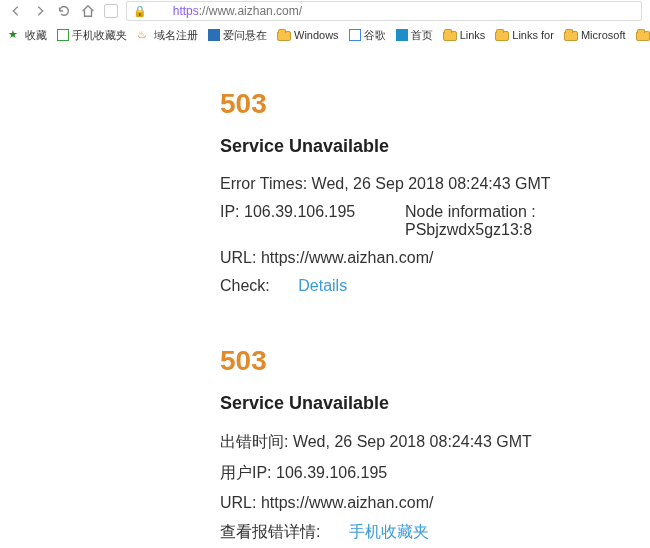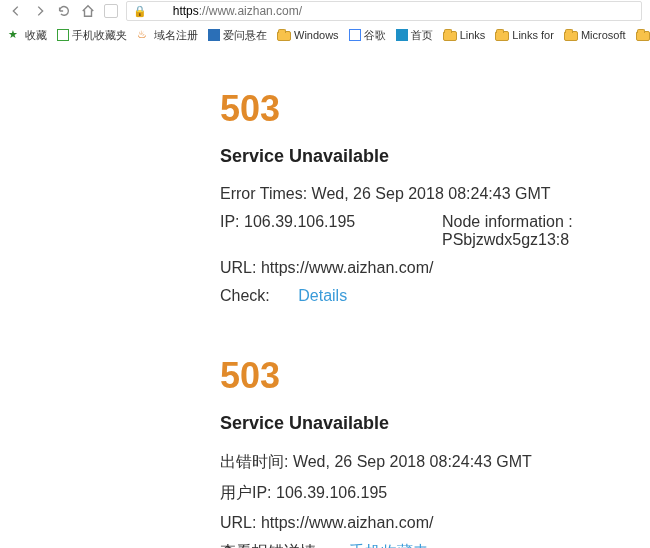--- a/index.html
+++ b/index.html
@@ -30,21 +30,21 @@
     display: flex;
     align-items: center;
     gap: 6px;
     border: 1px solid #ddd;
     border-radius: 2px;
     padding: 2px 6px;
     height: 20px;
     background: #fff;
   }
   .lock { color: #2a8a2a; font-size: 11px; }
-  .url-secure { color: #000000; padding-left: 20px; }
+  .url-secure { color: #8b5cf6; padding-left: 20px; }
   .url-rest { color: #737373; }
   .bookmarks {
     display: flex;
     align-items: center;
     gap: 10px;
     padding: 4px 8px 6px 8px;
     height: 24px;
     white-space: nowrap;
     overflow: hidden;
   }
@@ -54,32 +54,32 @@
   .folder::before { content: ""; position: absolute; top: -3px; left: 0; width: 6px; height: 3px; background: #f8c24a; border: 1px solid #c99a2e; border-bottom: none; border-radius: 2px 2px 0 0; }
   .sq { width: 12px; height: 12px; display:inline-block; border:1px solid #888; }
 
   .content {
     padding: 40px 0 40px 220px;
     width: 650px;
   }
   .block { margin-bottom: 50px; }
   .code {
     color: #e18a2a;
-    font-size: 36px;
+    font-size: 28px;
     font-weight: bold;
     margin: 0 0 16px 0;
   }
   .title {
     font-size: 18px;
     font-weight: bold;
     color: #222;
     margin: 0 0 18px 0;
   }
   .row { font-size: 16px; color: #333; margin-bottom: 10px; }
-  .row-split { display: flex; gap: 37px; }
+  .row-split { display: flex; }
   .row-split .left { flex: 0 0 185px; }
   .link { color: #3a9bd9; cursor: pointer; margin-left: 24px; }
 </style>
 </head>
 <body>
 
 <div class="toolbar">
   <div class="nav-btn">
     <svg viewBox="0 0 16 16">
         <path d="M10 3 L5 8 L10 13"></path>

